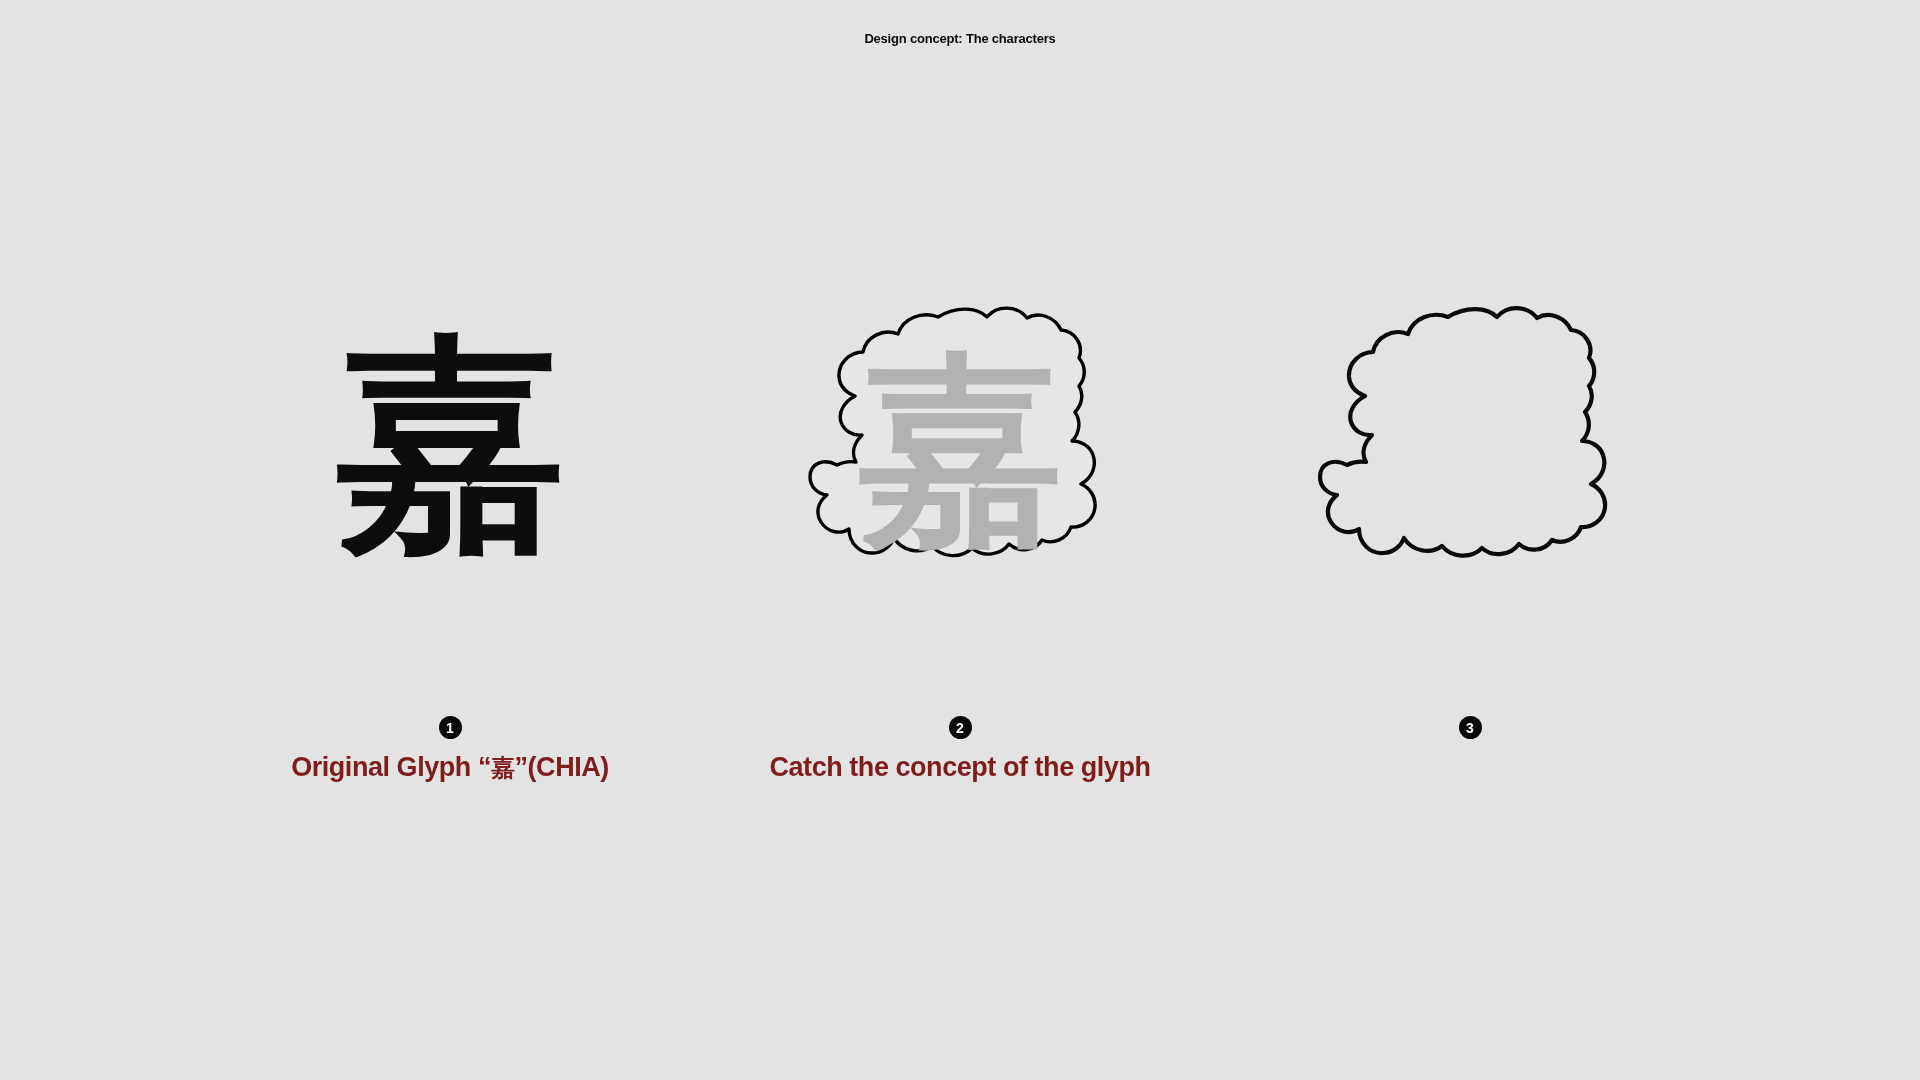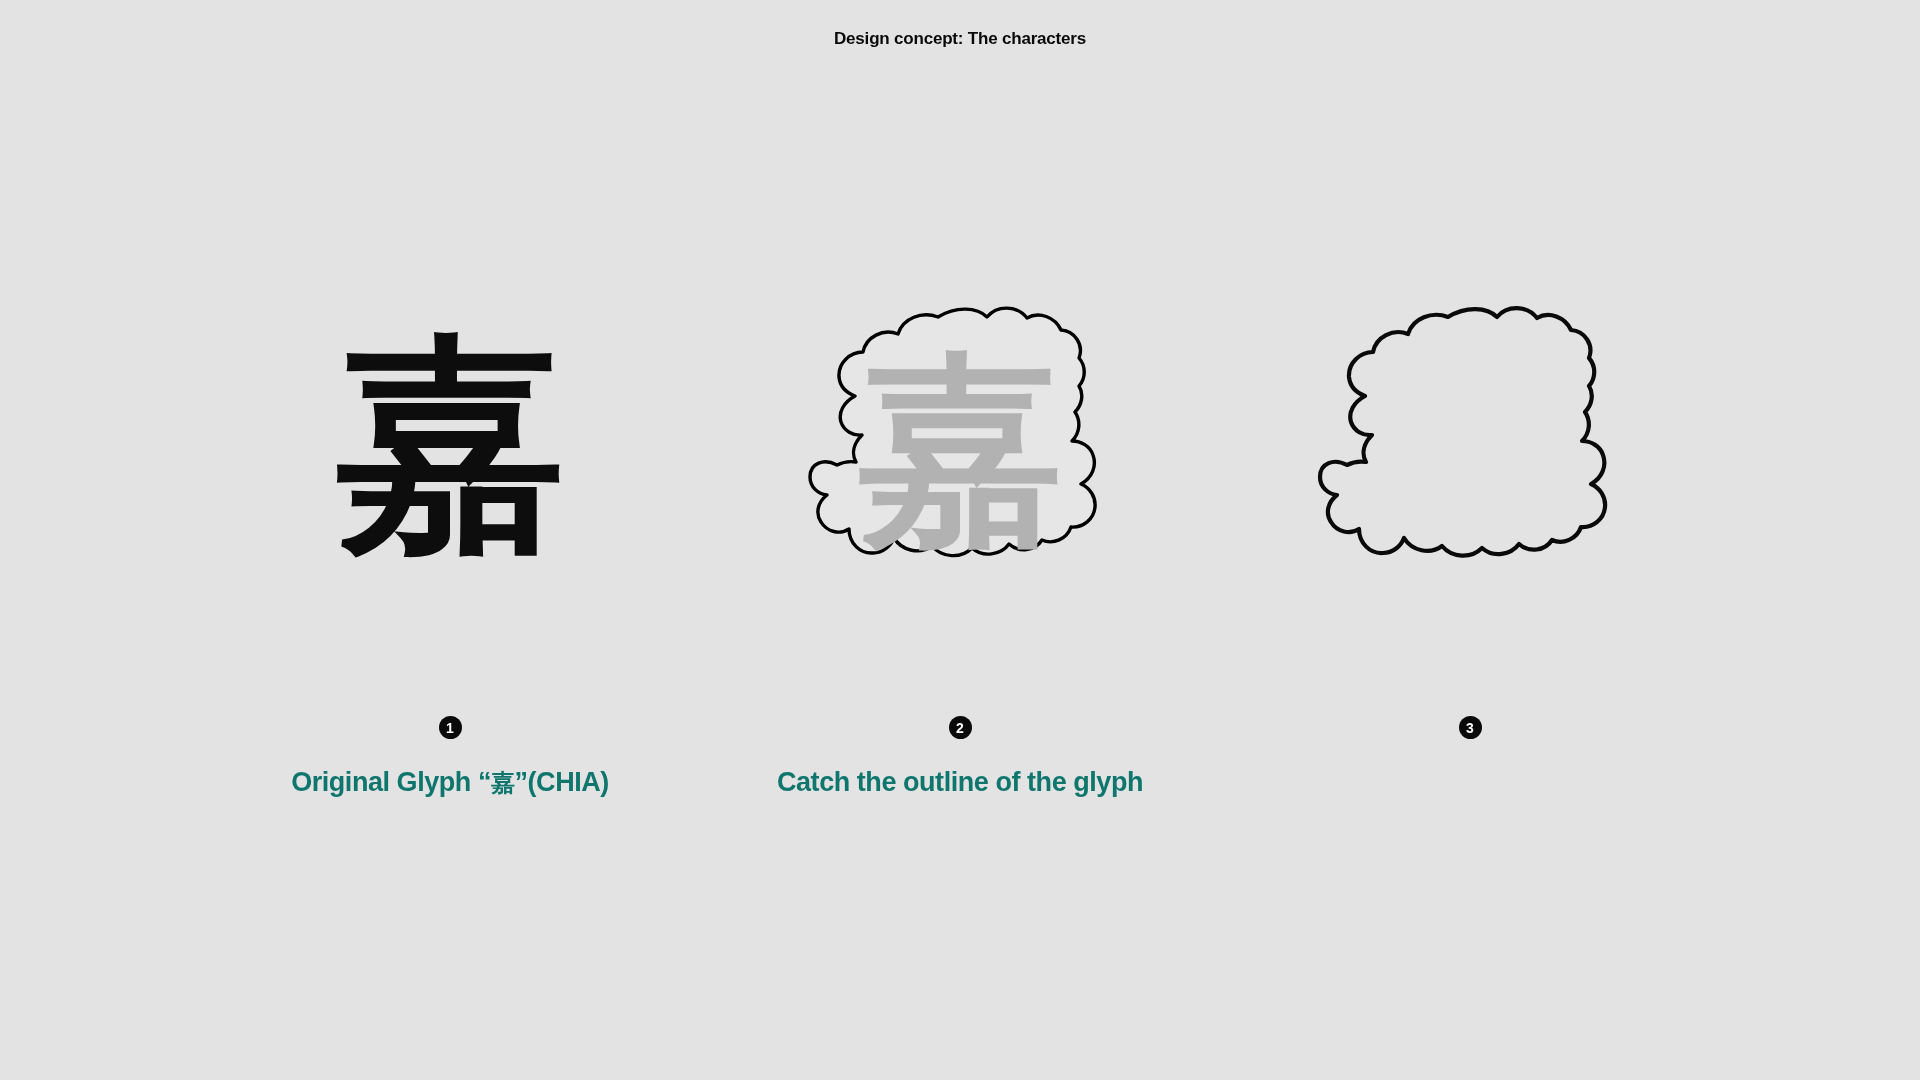--- a/index.html
+++ b/index.html
@@ -20,21 +20,21 @@
     background: #e3e3e3;
   }
 
   
   .board-title {
     position: absolute;
     top: 29px;
     left: 0;
     width: 1920px;
     text-align: center;
-    font-size: 17px;
+    font-size: 13px;
     font-weight: 700;
     letter-spacing: -0.2px;
     color: #0a0a0a;
     line-height: 20px;
   }
 
   
   .panels {
     position: absolute;
     top: 300px;
@@ -116,25 +116,25 @@
     height: 23px;
     border-radius: 50%;
     background: #0a0a0a;
     color: #ffffff;
     font-size: 14px;
     font-weight: 700;
     line-height: 1;
     letter-spacing: 0;
   }
   .caption-text {
-    margin-top: 26px;
+    margin-top: 11px;
     font-size: 27px;
     font-weight: 700;
     letter-spacing: -0.45px;
-    color: #0f766e;
+    color: #7f1d1d;
     line-height: 34px;
     white-space: nowrap;
   }
   .cap-cjk {
     font-family: "DejaVu Serif", "Liberation Serif", serif;
     font-size: 24px;
   }
 </style>
 </head>
 <body>
@@ -191,21 +191,21 @@
                  C 274 40, 265 26, 251 25
                  C 245 12, 229 6, 217 13
                  C 207 0, 187 0, 177 12
                  C 167 2, 146 1, 128 12 Z"></path>
           </svg>
           <div class="glyph glyph-ghost">嘉</div>
         </div>
       </div>
       <div class="caption-block">
         <span class="step-badge">2</span>
-        <div class="caption-text">Catch the outline of the glyph</div>
+        <div class="caption-text">Catch the concept of the glyph</div>
       </div>
     </div>
 
     <div class="panel">
       <div class="panel-art">
         <div class="blob-wrap">
           <svg viewBox="0 0 300 290">
             <path fill="none" stroke="#0a0a0a" stroke-width="4.2" stroke-linecap="round" stroke-linejoin="round" d="M128 12
                  C 112 6, 93 13, 88 29
                  C 73 23, 56 32, 53 47

